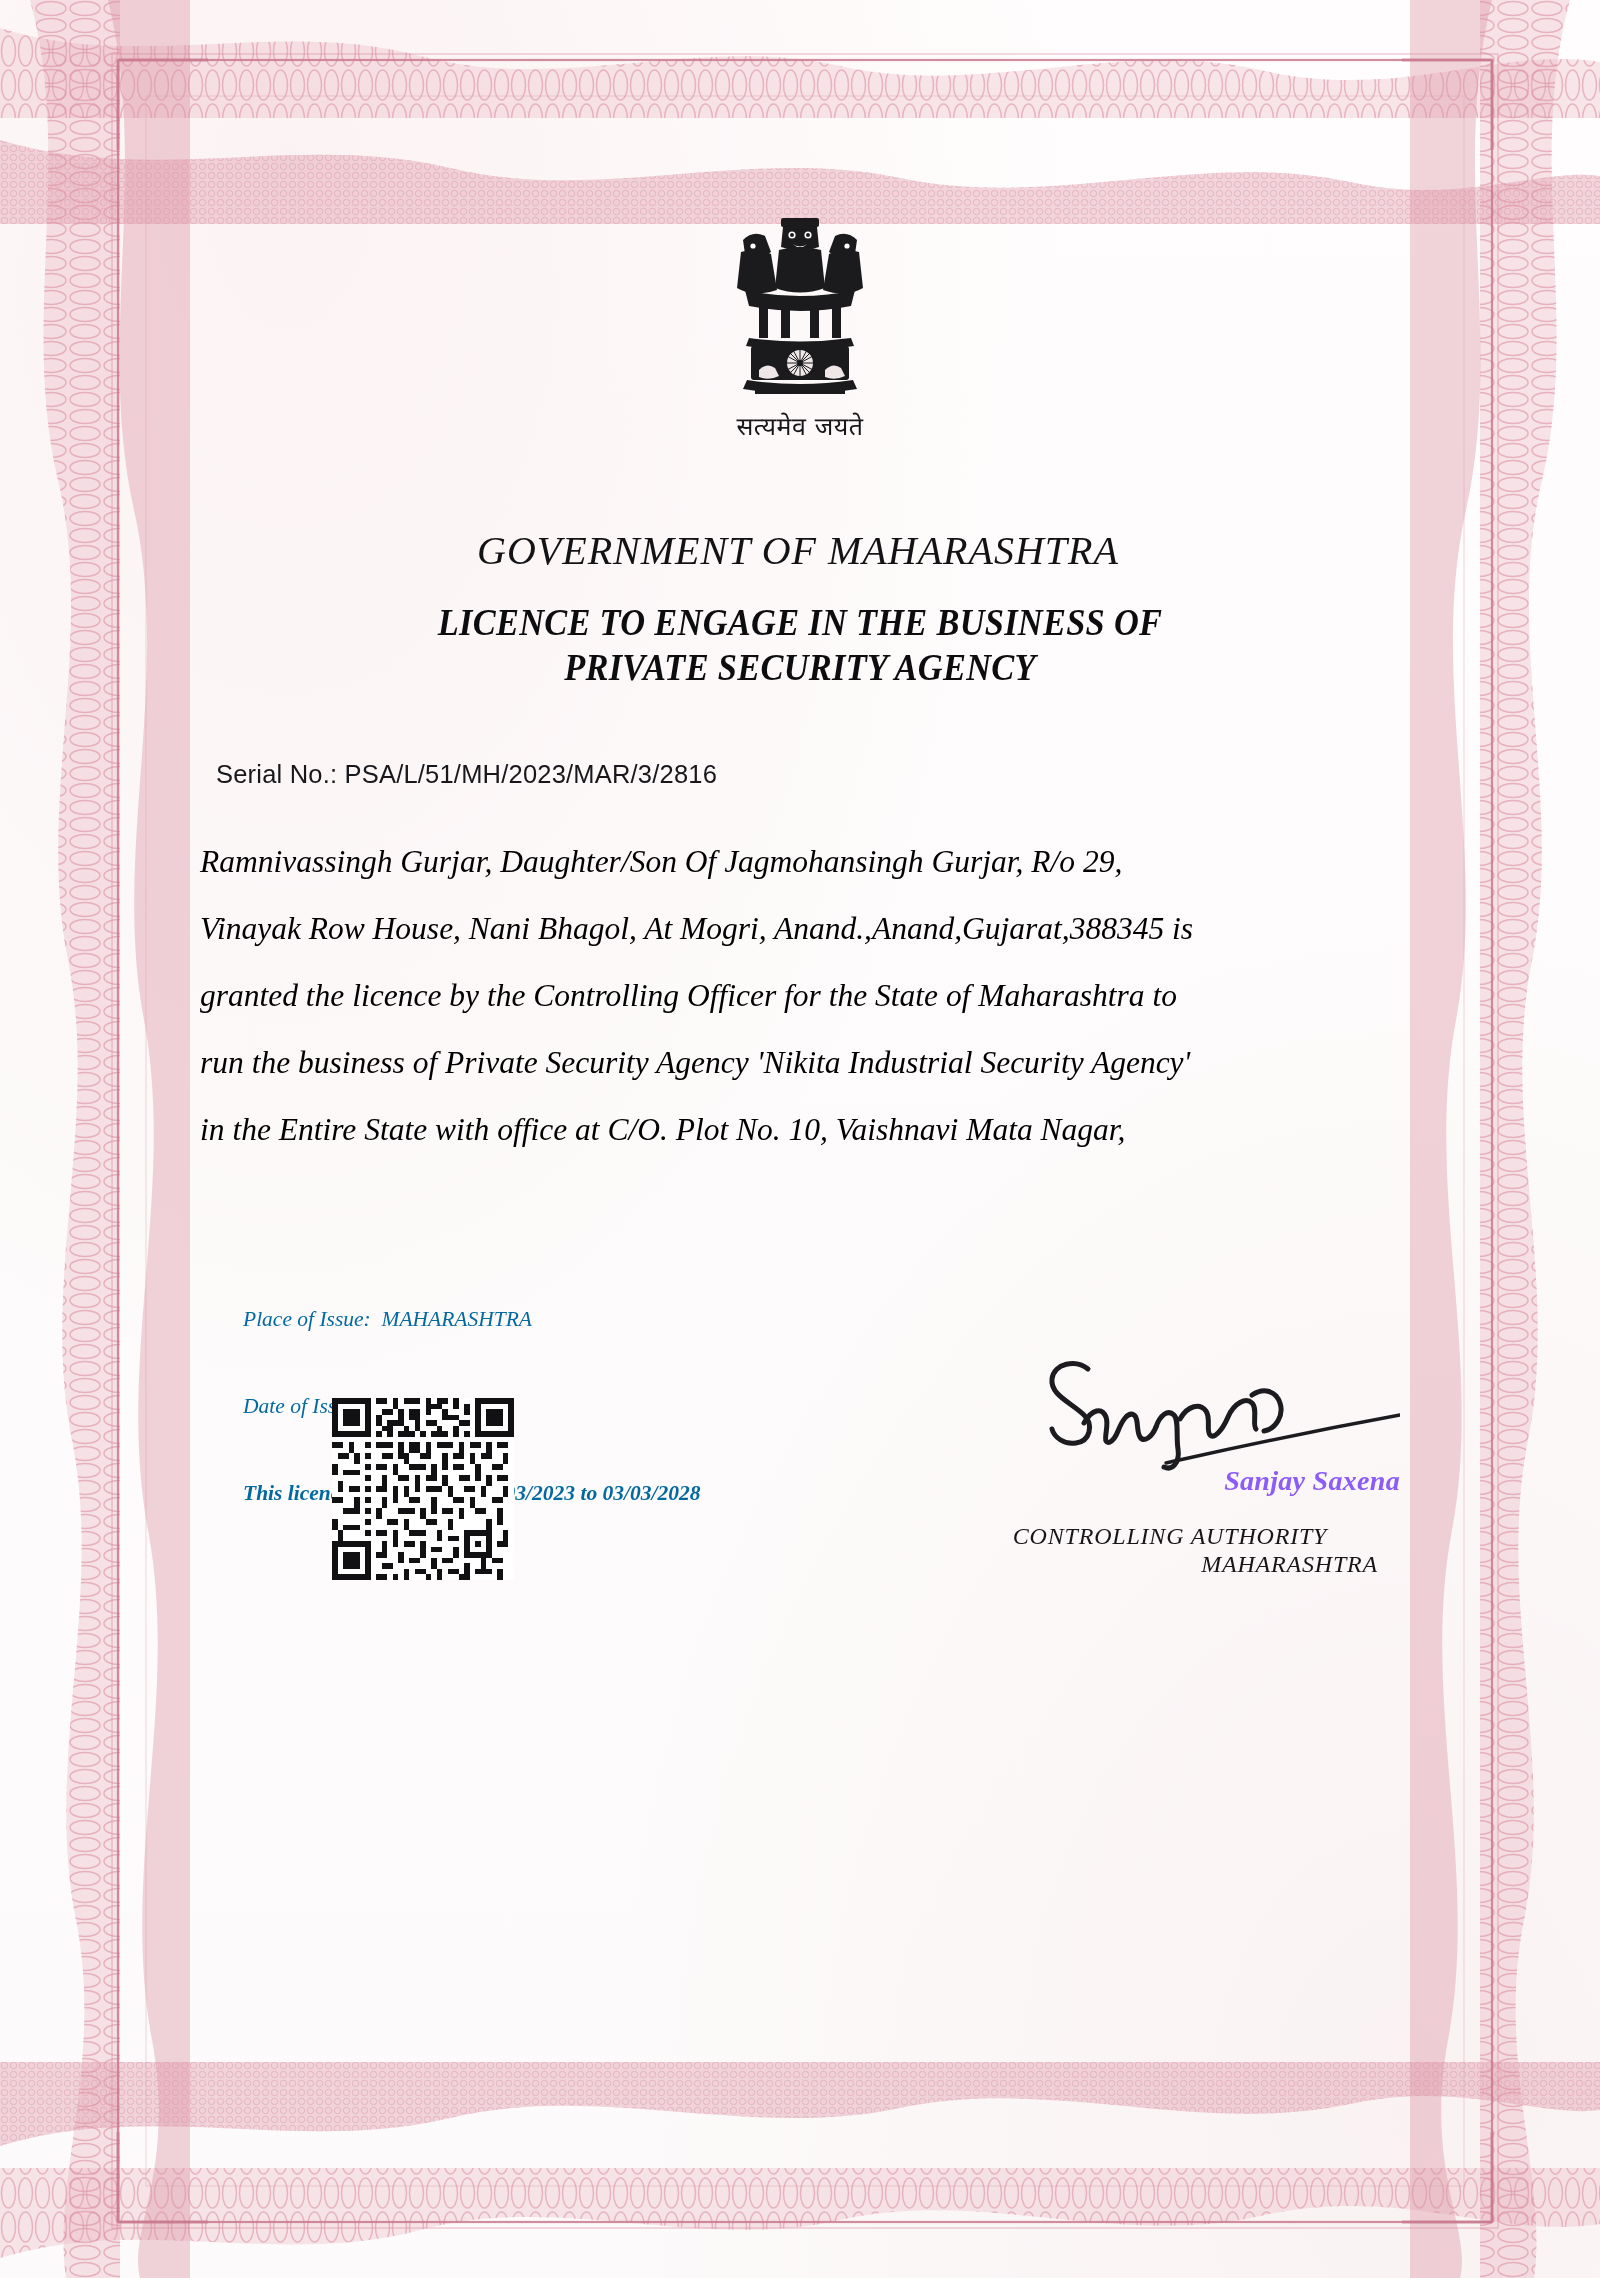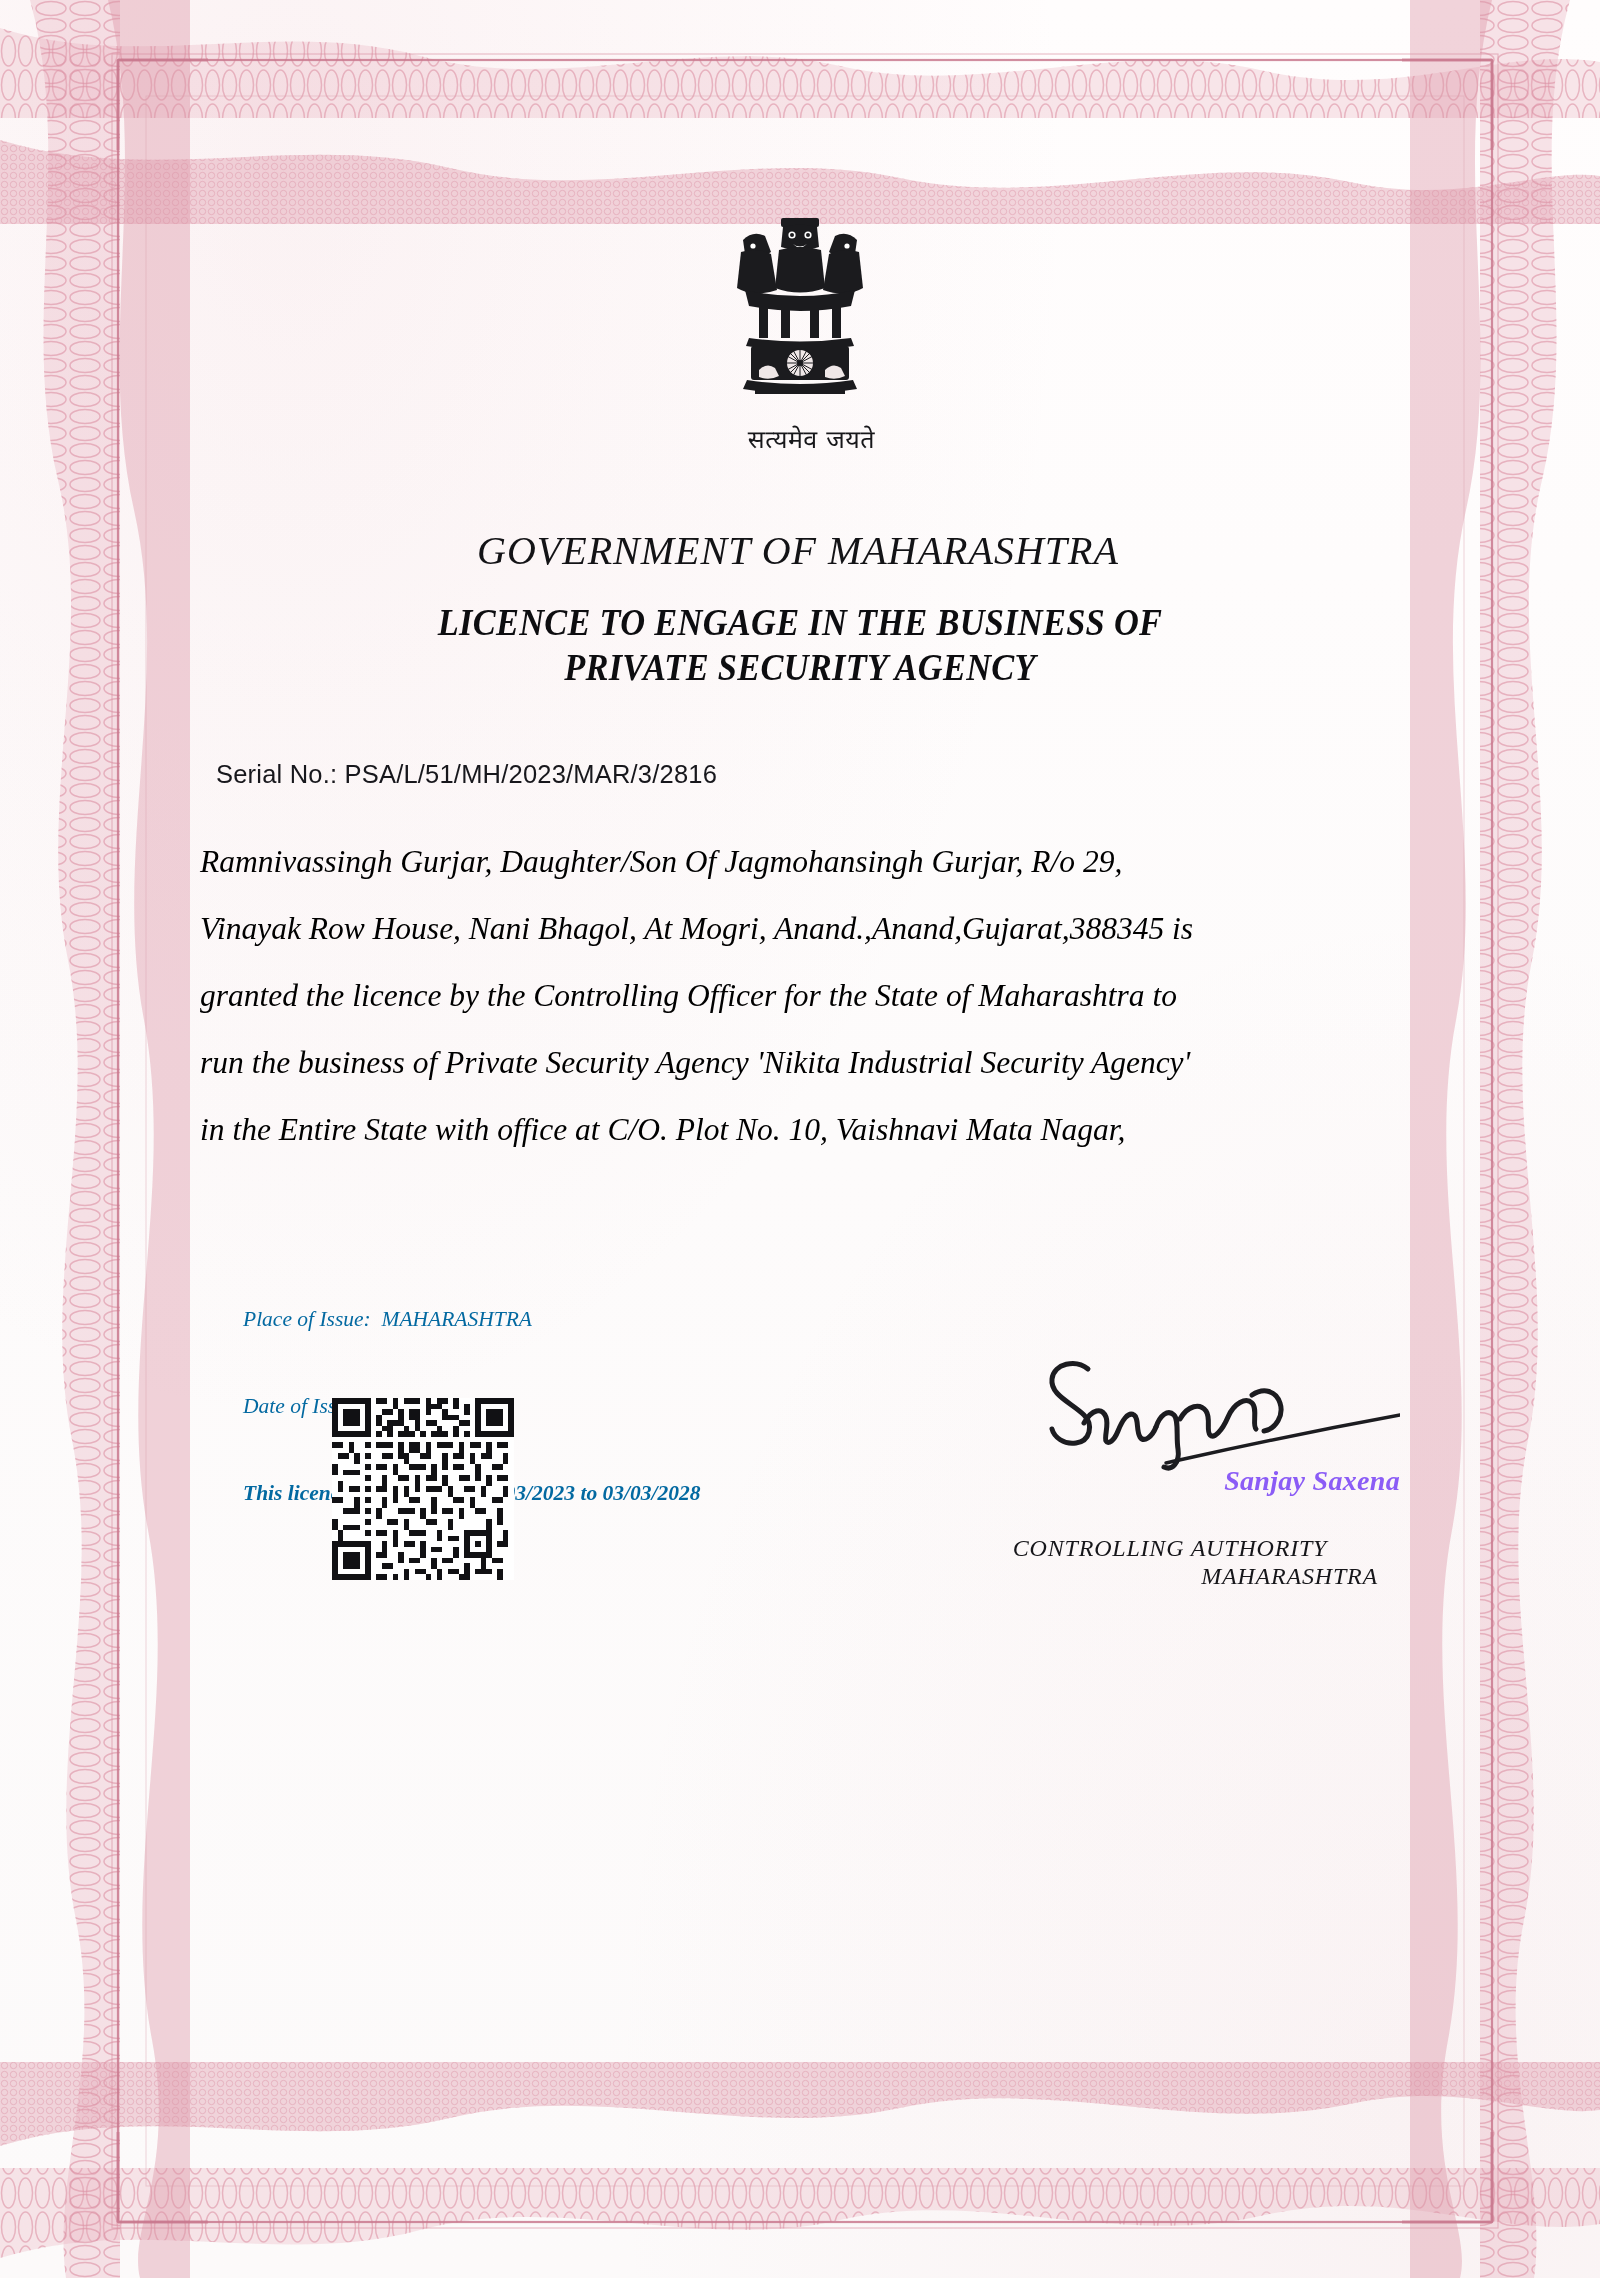--- a/index.html
+++ b/index.html
@@ -48,24 +48,23 @@
     left: 50%;
     top: 198px;
     transform: translateX(-50%);
     text-align: center;
   }
   .emblem-svg { display:block; margin: 0 auto; }
   .emblem-motto {
     font-family: "DejaVu Sans", sans-serif;
     font-size: 25px;
     color: #17171a;
-    margin-top: 14px;
+    margin-top: 1px;
     letter-spacing: 0.5px;
     line-height: 1;
-    text-align: right;
   }
 
   .gov-line {
     position: absolute;
     top: 527px;
     left: 0; right: 4px;
     text-align: center;
     font-family: "Liberation Serif", serif;
     font-style: italic;
     font-size: 40px;
@@ -154,21 +153,21 @@
     color: #8b5cf6;
     margin-top: -10px;
     text-align: right;
   }
   .auth-line {
     font-family: "Liberation Serif", serif;
     font-style: italic;
     font-size: 24px;
     letter-spacing: 0.8px;
     color: #16161a;
-    margin-top: 38px;
+    margin-top: 26px;
     text-align: center;
   }
   .auth-state {
     font-family: "Liberation Serif", serif;
     font-style: italic;
     font-size: 24px;
     letter-spacing: 0.8px;
     color: #16161a;
     text-align: right;
     padding-right: 22px;

